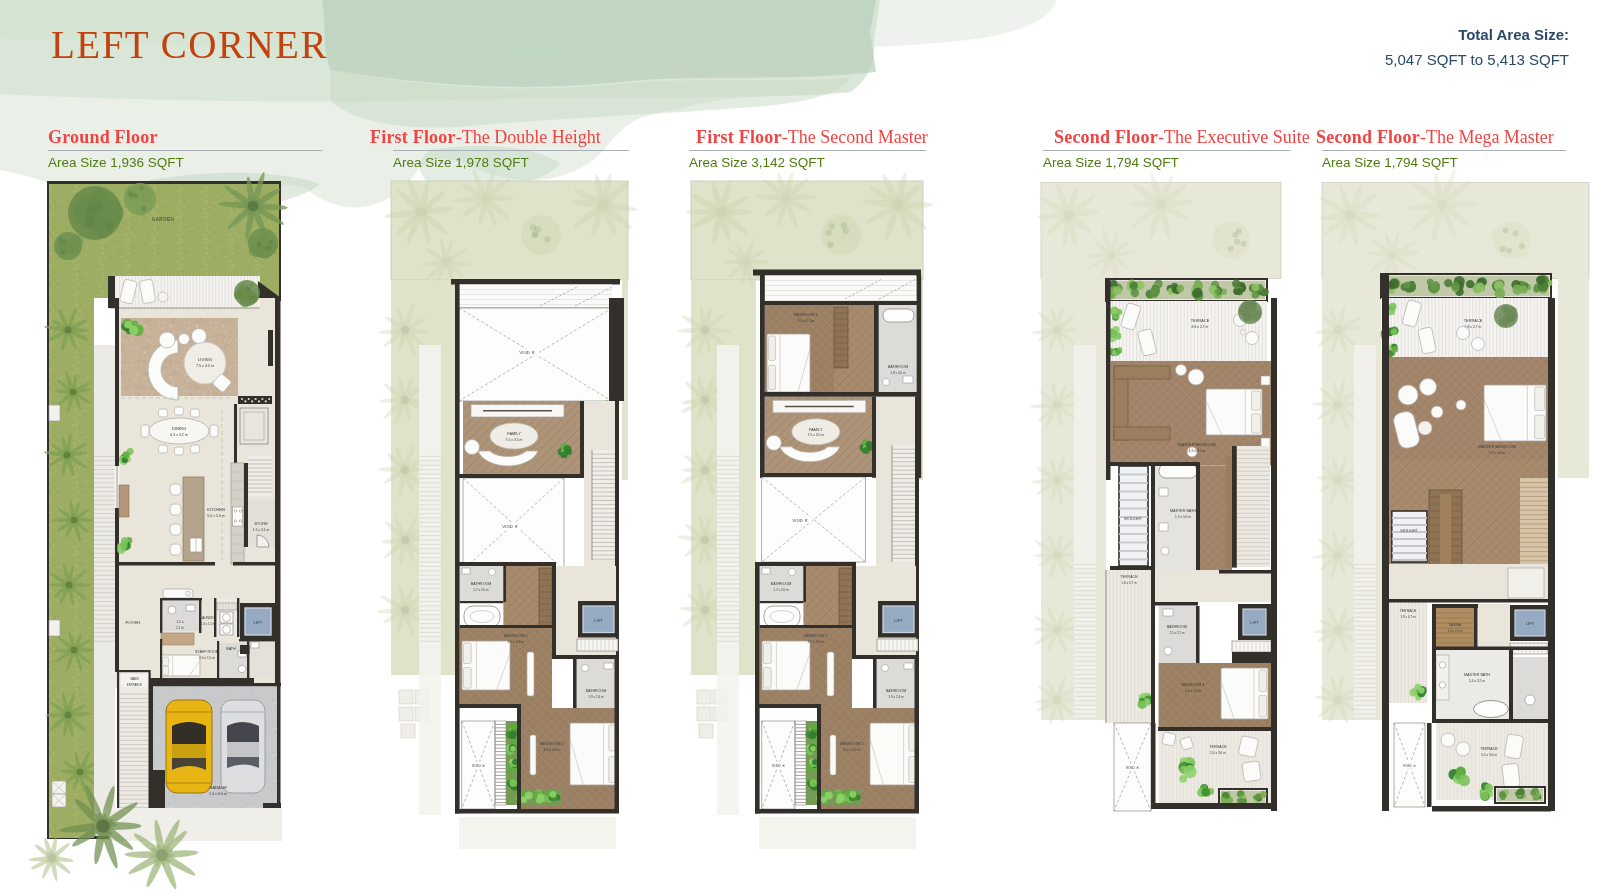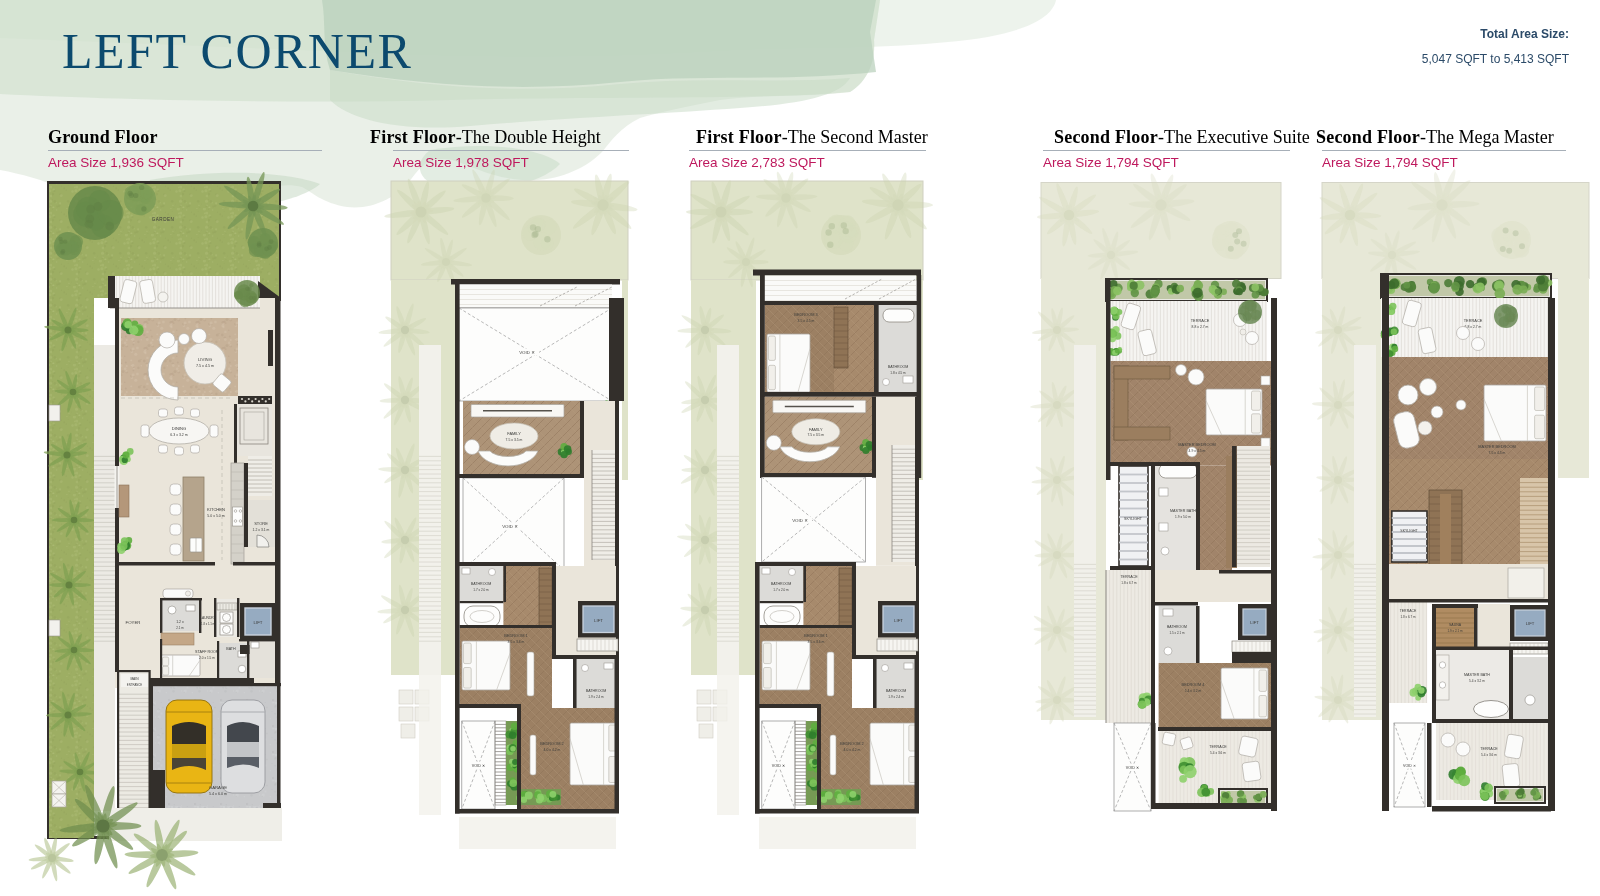--- a/index.html
+++ b/index.html
@@ -1,20 +1,20 @@
 <!DOCTYPE html>
 <html><head><meta charset="utf-8"><style>
 html,body{margin:0;padding:0;background:#ffffff;width:1600px;height:896px;overflow:hidden}
 #page{position:relative;width:1600px;height:896px;font-family:"Liberation Sans",sans-serif}
-.title{position:absolute;left:62px;top:22px;font-family:"Liberation Serif",serif;font-size:50px;color:#0c4a6e;letter-spacing:1.5px;font-weight:400}
-.tot{position:absolute;right:31px;top:22px;text-align:right;font-family:"Liberation Sans",sans-serif;color:#2b4a68;font-size:12px;line-height:25px}
-.h{position:absolute;font-family:"Liberation Serif",serif;color:#000000;font-size:18px;white-space:nowrap;top:127px}
+.title{position:absolute;left:51px;top:22px;font-family:"Liberation Serif",serif;font-size:39px;color:#c2410c;letter-spacing:1.5px;font-weight:400}
+.tot{position:absolute;right:31px;top:22px;text-align:right;font-family:"Liberation Sans",sans-serif;color:#2b4a68;font-size:15px;line-height:25px}
+.h{position:absolute;font-family:"Liberation Serif",serif;color:#ef4444;font-size:18px;white-space:nowrap;top:127px}
 .h b{font-weight:700;letter-spacing:0.2px}
 .hr{position:absolute;height:1px;background:#a7afb8;top:150px}
-.area{position:absolute;font-family:"Liberation Sans",sans-serif;color:#be185d;font-size:13.5px;top:155px}
+.area{position:absolute;font-family:"Liberation Sans",sans-serif;color:#4d7c0f;font-size:13.5px;top:155px}
 svg{position:absolute;left:0;top:0}
 .pl{font-family:"Liberation Sans",sans-serif;fill:#3c3c3a;text-anchor:middle}
 </style></head><body>
 <div id="page">
 
 <svg width="1600" height="280" viewBox="0 0 1600 280">
       <path d="M 0 0 L 1056 0 C 1052 20 1018 36 948 42 C 868 50 790 46 700 52 C 560 60 420 56 300 50 L 0 38 Z" fill="#dce8da" opacity="0.5"></path>
       <path d="M 0 0 L 880 0 L 874 40 C 876 66 864 84 850 92 C 800 98 760 94 720 100 C 690 106 660 112 640 118 C 620 128 612 140 602 152 C 582 172 552 182 522 180 C 492 178 472 166 452 160 C 432 156 422 164 412 178 C 397 198 372 210 347 207 C 322 203 312 192 302 187 C 282 182 262 189 242 197 C 217 207 182 216 152 213 C 112 210 82 198 62 188 C 42 180 22 174 0 170 Z" fill="#d8e4d6" opacity="0.55"></path>
       <path d="M 0 0 L 880 0 L 874 40 C 876 66 864 84 850 92 C 760 100 600 96 450 100 C 300 104 120 100 0 94 Z" fill="#cfdfcc" opacity="0.6"></path>
       <path d="M 322 0 L 876 0 L 870 32 L 876 72 C 780 82 700 74 620 82 C 520 92 430 86 330 70 C 322 46 326 22 322 0 Z" fill="#b9d0bb" opacity="0.72"></path>
@@ -30,21 +30,21 @@
 <div class="h" style="left:48px"><b>Ground Floor</b></div>
 <div class="hr" style="left:48px;width:274px"></div>
 <div class="area" style="left:48px">Area Size 1,936 SQFT</div>
 
 <div class="h" style="left:370px"><b>First Floor</b>-The Double Height</div>
 <div class="hr" style="left:393px;width:236px"></div>
 <div class="area" style="left:393px">Area Size 1,978 SQFT</div>
 
 <div class="h" style="left:696px"><b>First Floor</b>-The Second Master</div>
 <div class="hr" style="left:689px;width:237px"></div>
-<div class="area" style="left:689px">Area Size 2,783 SQFT</div>
+<div class="area" style="left:689px">Area Size 3,142 SQFT</div>
 
 <div class="h" style="left:1054px"><b>Second Floor</b>-The Executive Suite</div>
 <div class="hr" style="left:1043px;width:247px"></div>
 <div class="area" style="left:1043px">Area Size 1,794 SQFT</div>
 
 <div class="h" style="left:1316px"><b>Second Floor</b>-The Mega Master</div>
 <div class="hr" style="left:1322px;width:244px"></div>
 <div class="area" style="left:1322px">Area Size 1,794 SQFT</div>
 
 <svg width="1600" height="896" viewBox="0 0 1600 896">

